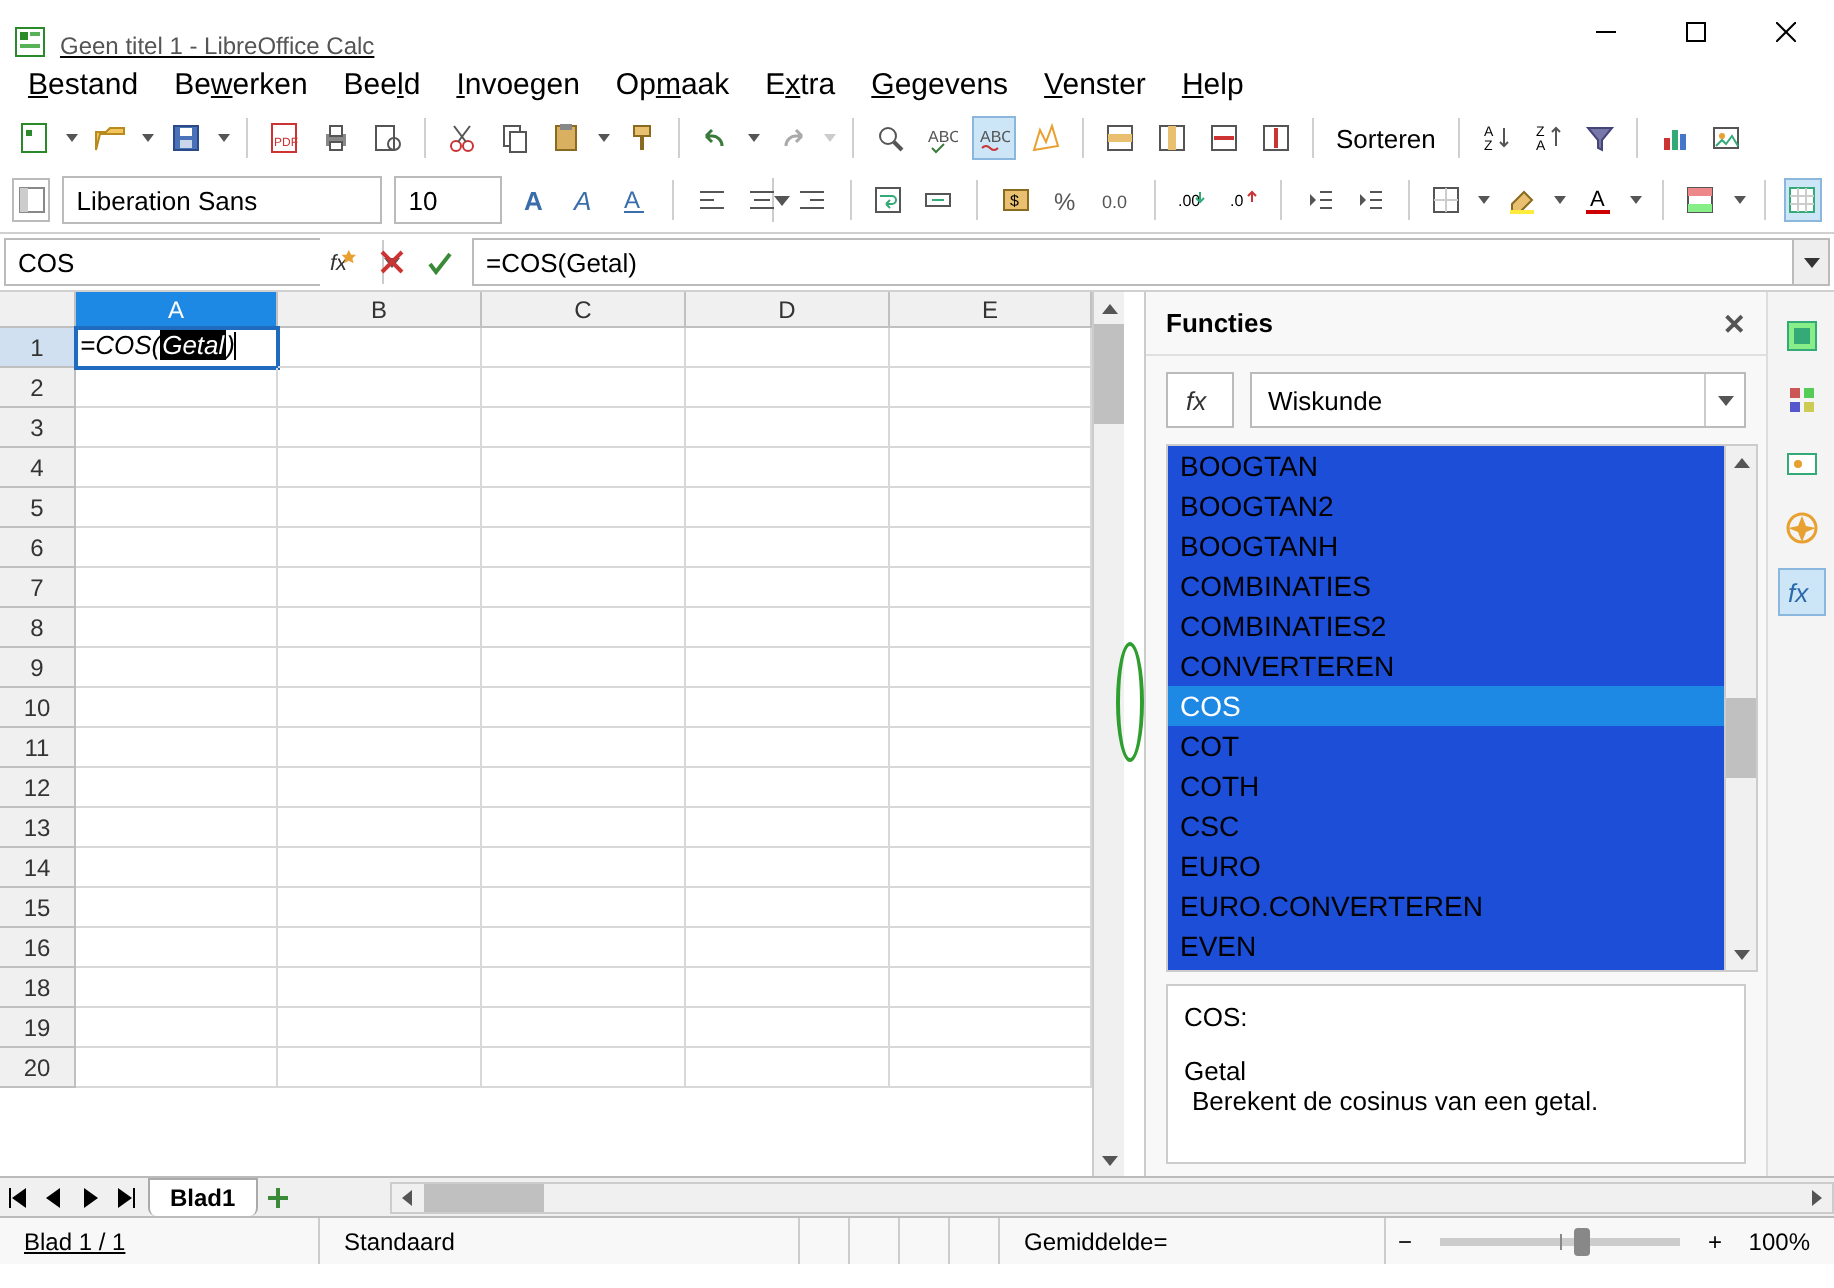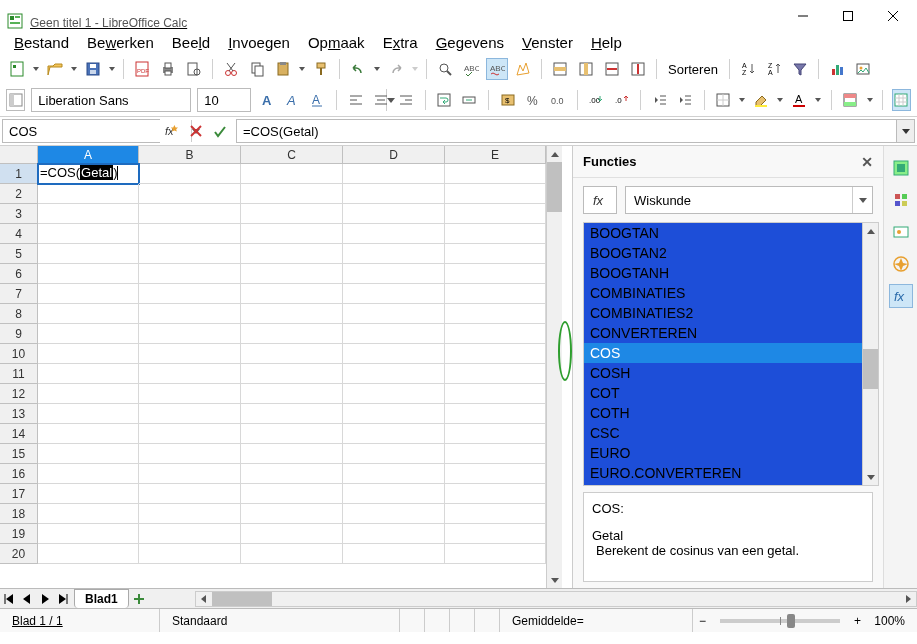--- a/index.html
+++ b/index.html
@@ -34,21 +34,21 @@
   .content { display:flex; height: 442px; }
   .spread { width: 562px; display:flex; flex-direction:column; }
   .headers { display:flex; height:18px; }
   .corner { width:38px; height:18px; background:#f0f0f0; border-right:1px solid #c0c0c0; border-bottom:1px solid #c0c0c0;}
   .colhead { height:18px; background:#f0f0f0; border-right:1px solid #c0c0c0; border-bottom:1px solid #c0c0c0; text-align:center; font-size:12px; line-height:18px; color:#333;}
   .colhead.active { background:#1e88e5; color:#fff; }
   .gridrow { display:flex; height:20px; }
   .rowhead { width:38px; height:20px; background:#f0f0f0; border-right:1px solid #c0c0c0; border-bottom:1px solid #c0c0c0; text-align:center; font-size:12px; line-height:20px; color:#333;}
   .rowhead.active { background:#d0e0f0; }
   .cell { height:20px; border-right:1px solid #d8d8d8; border-bottom:1px solid #d8d8d8; position:relative; }
-  .cell.active { outline:2px solid #1e6bbf; outline-offset:-1px; }
+  .cell.active { outline:2px solid #1e6bbf; outline-offset:-1px;font-style:italic; }
   .cell-content { position:absolute; left:2px; top:1px; font-size:13px; white-space:nowrap; display:flex; align-items:center;}
   .cell-content .sel { background:#000; color:#fff; padding:0 1px;}
   .vscroll { width:16px; background:#f0f0f0; border-left:1px solid #ccc; position:relative; display:flex; flex-direction:column;}
   .vscroll .arrow { height:16px; display:flex; align-items:center; justify-content:center; }
   .vscroll .thumb { background:#c0c0c0; }
   .grip { width:10px; background:#fff; position:relative;}
   .grip .oval { position:absolute; left:-4px; top:175px; width:14px; height:60px; border:2px solid #2e9e2e; border-radius:50%; }
   .func-panel { flex:1; display:flex; flex-direction:column; border-left:1px solid #ccc; background:#f8f8f8;justify-content:space-between;}
   .func-head { height:32px; display:flex; align-items:center; padding:0 10px; font-weight:bold; font-size:13px; border-bottom:1px solid #e0e0e0;}
   .func-head .close { margin-left:auto; font-size:14px; color:#555; }
@@ -679,28 +679,20 @@
             </div>
             <div class="gridrow">
               <div class="rowhead">16</div>
               <div class="cell" style="width: 101px;"></div>
               <div class="cell" style="width: 102px;"></div>
               <div class="cell" style="width: 102px;"></div>
               <div class="cell" style="width: 102px;"></div>
               <div class="cell" style="width: 101px;"></div>
             </div>
             <div class="gridrow">
-              <div class="rowhead">17</div>
-              <div class="cell" style="width: 101px;"></div>
-              <div class="cell" style="width: 102px;"></div>
-              <div class="cell" style="width: 102px;"></div>
-              <div class="cell" style="width: 102px;"></div>
-              <div class="cell" style="width: 101px;"></div>
-            </div>
-            <div class="gridrow">
               <div class="rowhead">18</div>
               <div class="cell" style="width: 101px;"></div>
               <div class="cell" style="width: 102px;"></div>
               <div class="cell" style="width: 102px;"></div>
               <div class="cell" style="width: 102px;"></div>
               <div class="cell" style="width: 101px;"></div>
             </div>
             <div class="gridrow">
               <div class="rowhead">19</div>
               <div class="cell" style="width: 101px;"></div>
@@ -762,21 +754,20 @@
     </div>
     <div class="func-list">
       <ul id="funclist">
           <li>BOOGTAN</li>
           <li>BOOGTAN2</li>
           <li>BOOGTANH</li>
           <li>COMBINATIES</li>
           <li>COMBINATIES2</li>
           <li>CONVERTEREN</li>
           <li class="sel">COS</li>
-          <li>COSH</li>
           <li>COT</li>
           <li>COTH</li>
           <li>CSC</li>
           <li>EURO</li>
           <li>EURO.CONVERTEREN</li>
           <li>EVEN</li>
         </ul>
       <div class="list-scroll">
         <div class="arrow">
             <svg width="8" height="5">

